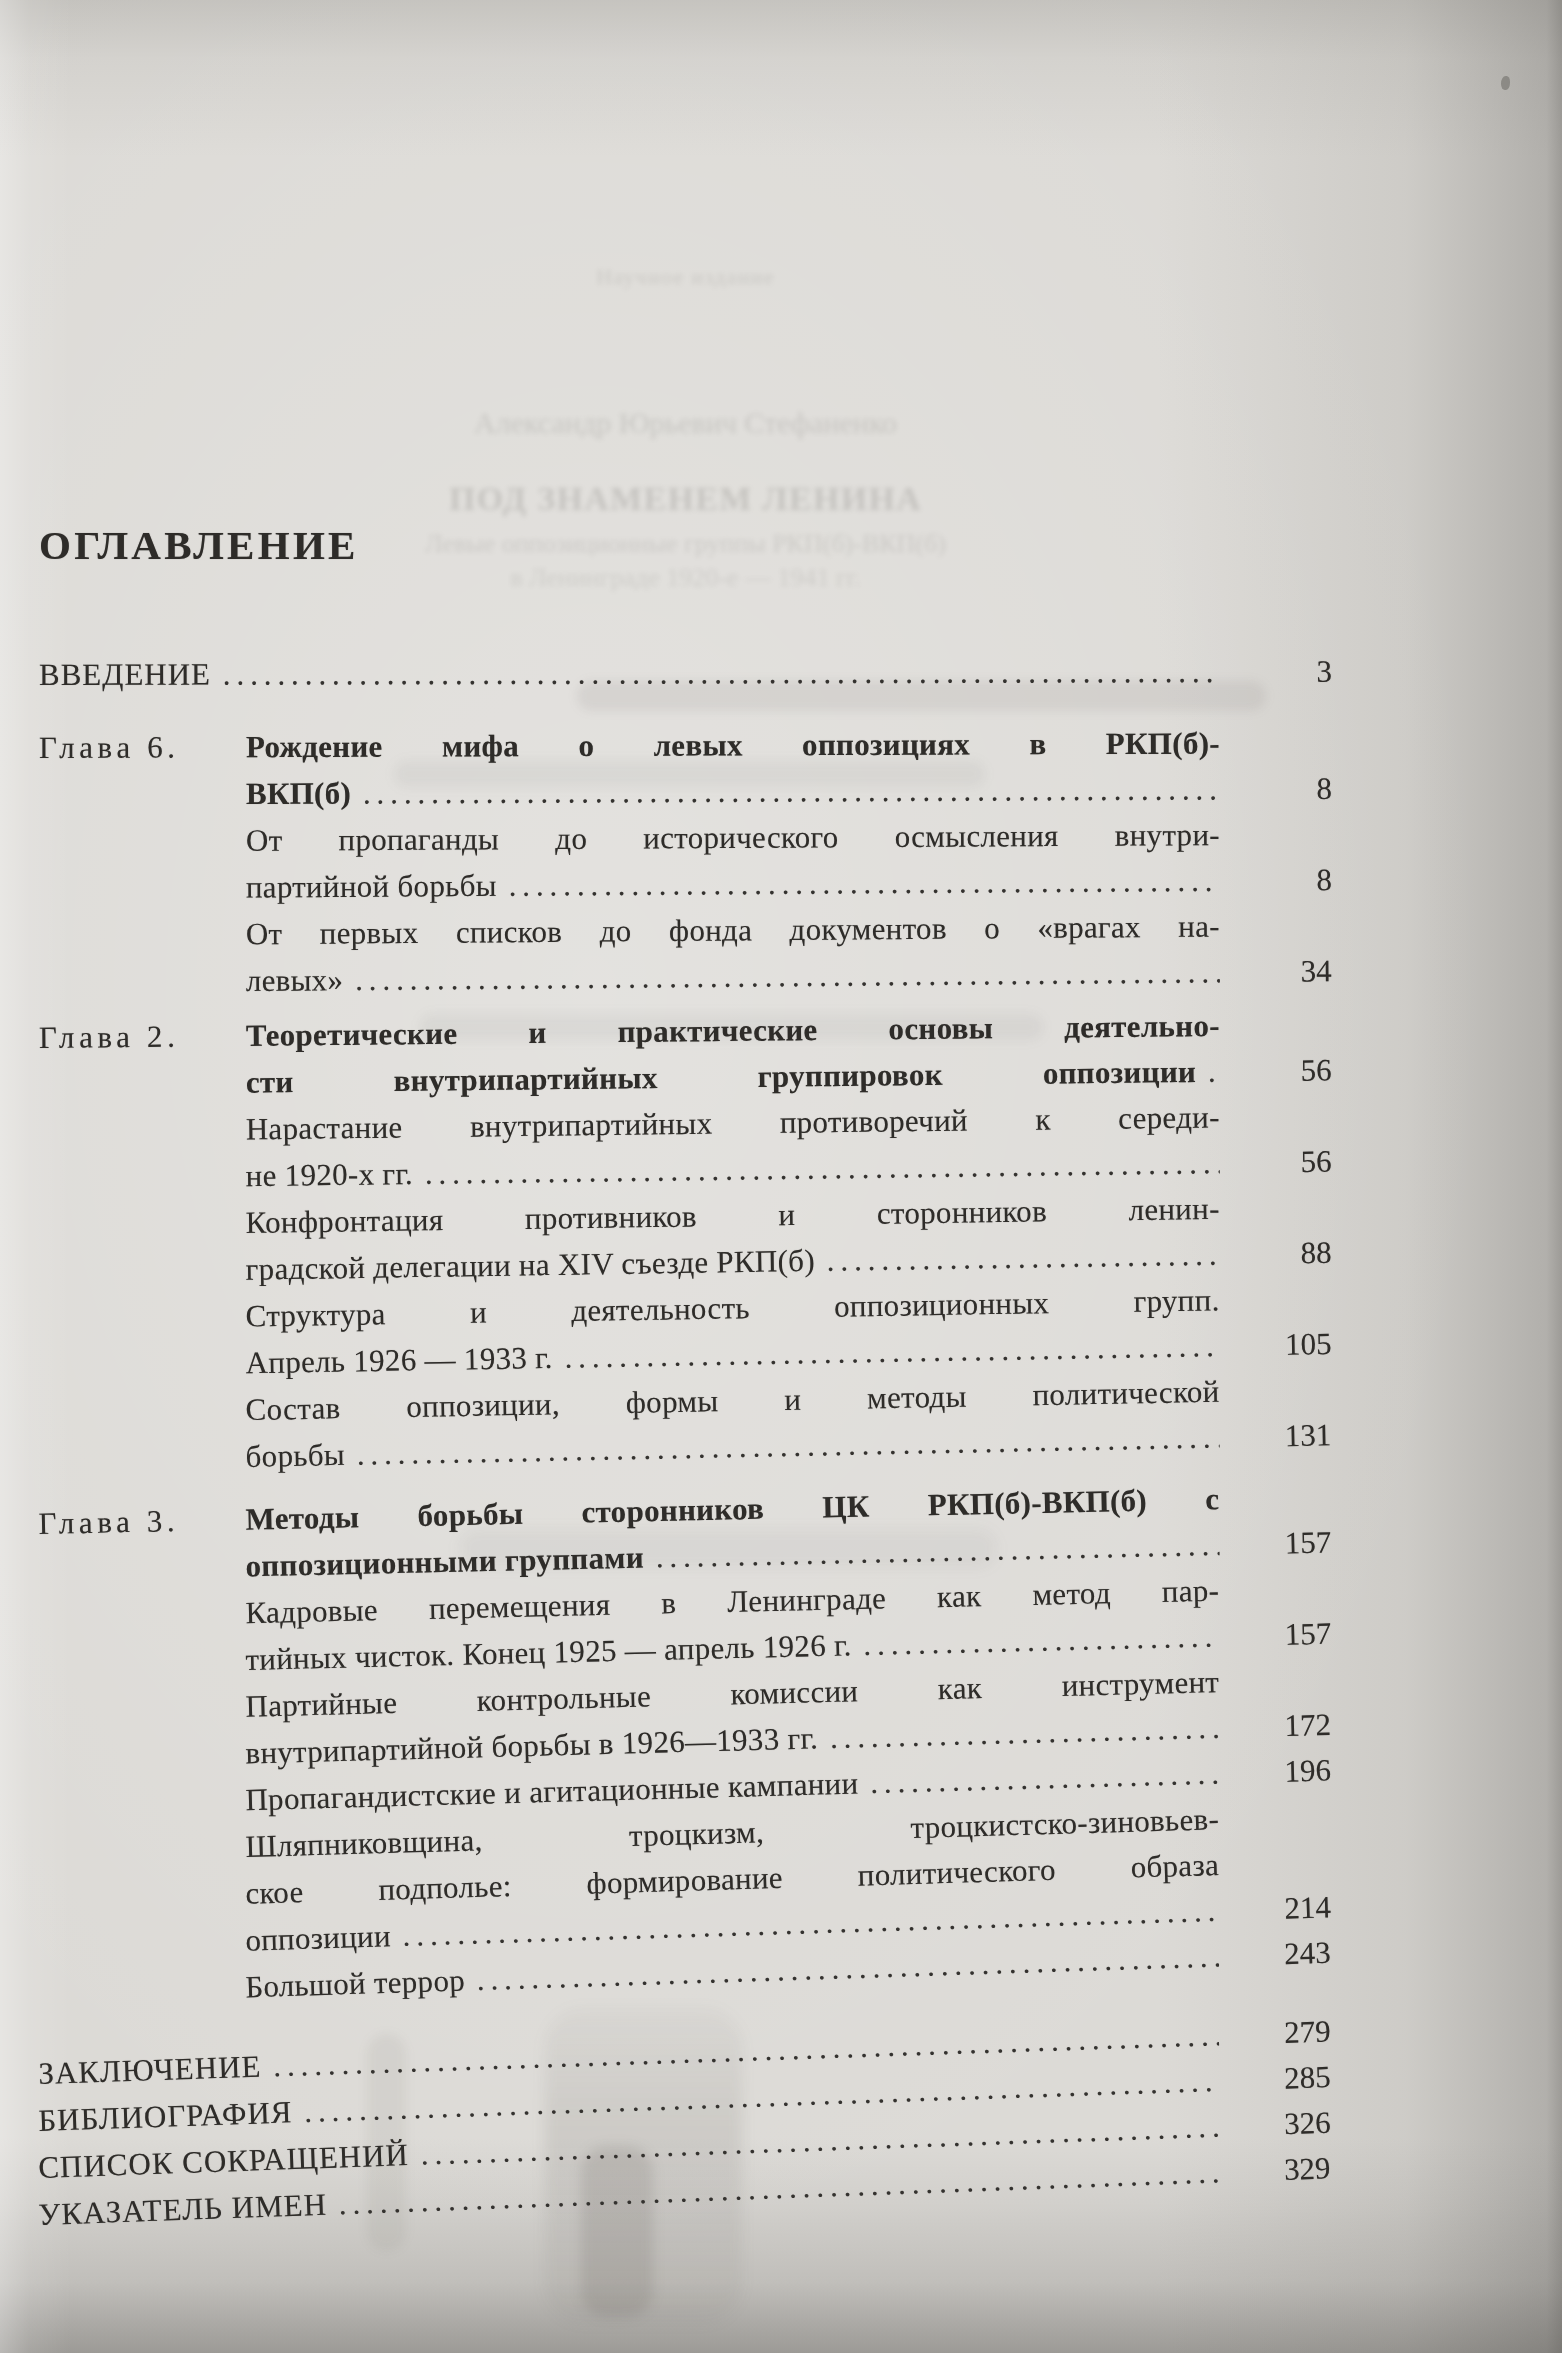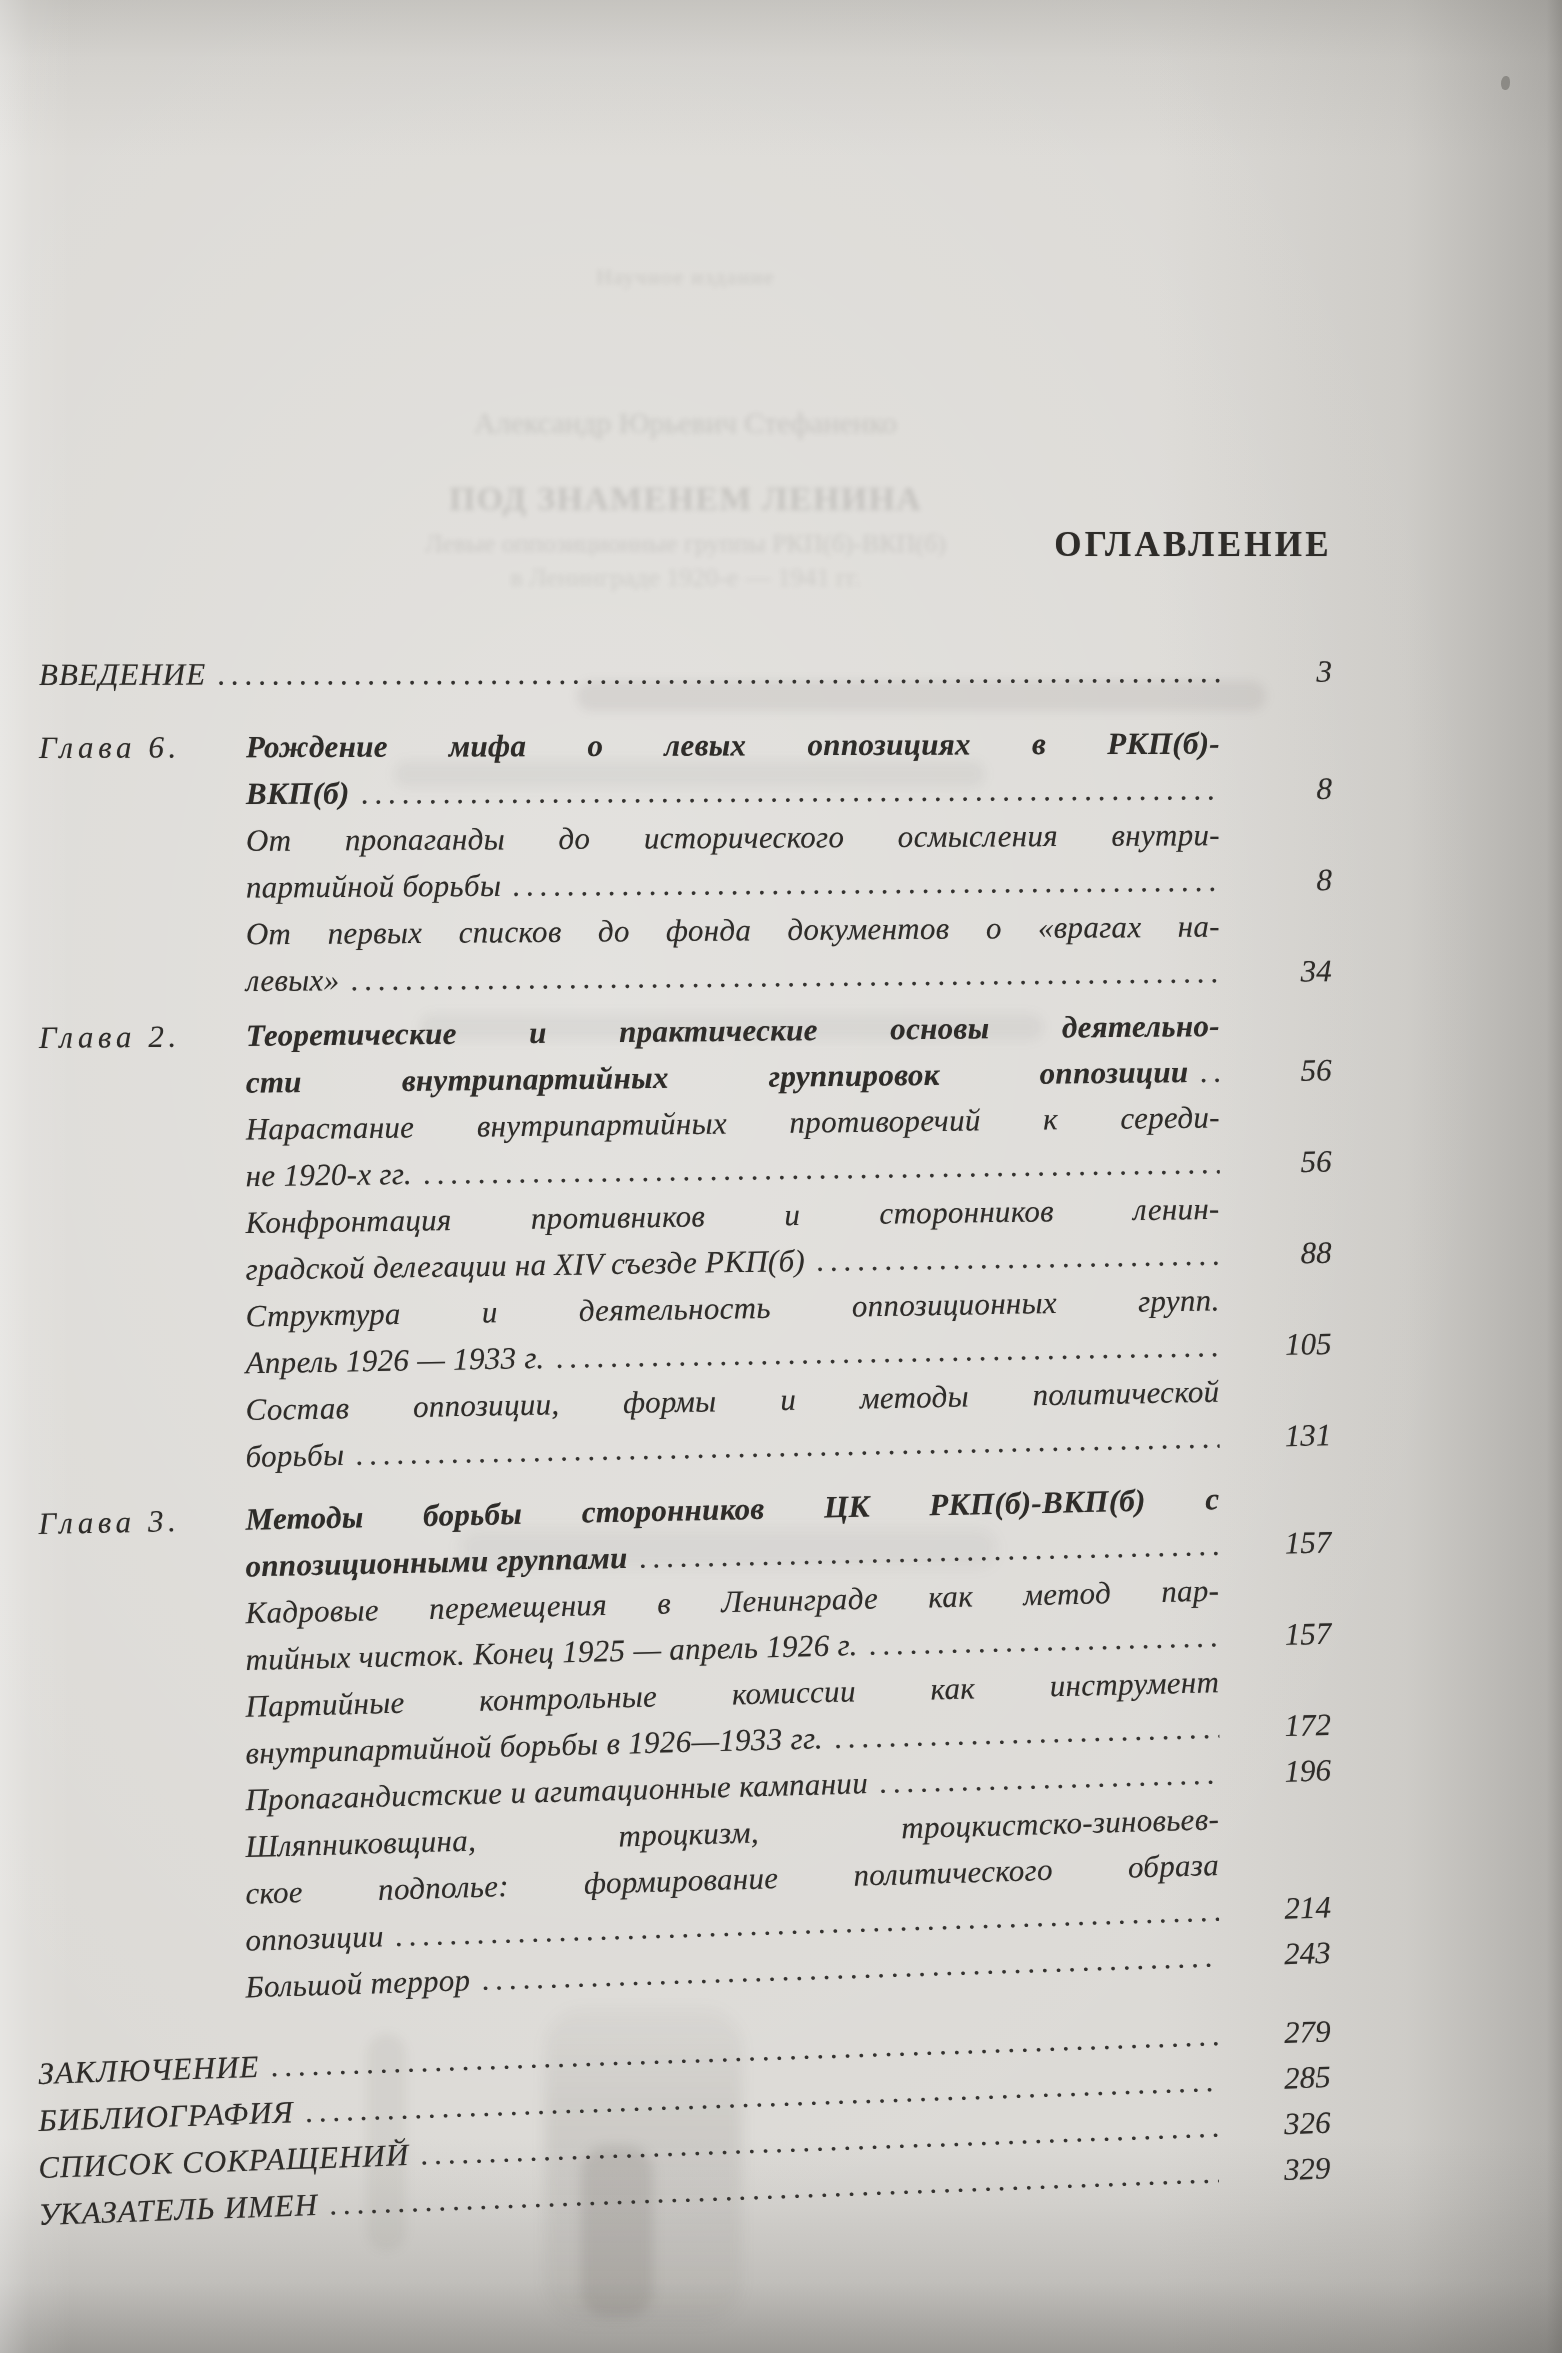--- a/index.html
+++ b/index.html
@@ -30,26 +30,26 @@
   .m2{left:394px;top:761px;width:591px;height:26px;background:rgba(105,102,95,.07);filter:blur(5.2px);}
   .m3{left:420px;top:1014px;width:623px;height:26px;background:rgba(105,102,95,.07);filter:blur(5.2px);}
   .m4{left:459px;top:1529px;width:538px;height:39px;background:rgba(105,102,95,.06);filter:blur(6.6px);}
   .b1{left:545px;top:2008px;width:197px;height:315px;background:linear-gradient(180deg, rgba(100,97,90,.04), rgba(100,97,90,.13) 40%, rgba(100,97,90,.05));filter:blur(6.6px);border-radius:39px;}
   .b2{left:581px;top:2146px;width:72px;height:171px;background:rgba(85,82,76,.15);filter:blur(5.9px);}
   .b3{left:367px;top:2034px;width:39px;height:217px;background:rgba(100,97,90,.08);filter:blur(4.6px);}
 
   .speck{position:absolute;left:1501px;top:76px;width:8.5px;height:13.8px;background:#6b6964;border-radius:55% 40% 50% 45%;opacity:.55;filter:blur(0.7px);}
 
   .title{
-    position:absolute;left:39px;top:522px;width:1293px;text-align:right;
-    font-size:35px;font-weight:bold;letter-spacing:3.3px;line-height:46px;
+    position:absolute;left:39px;top:522px;width:1293px;text-align:left;
+    font-size:41px;font-weight:bold;letter-spacing:3.3px;line-height:46px;
     text-shadow:0 0 1px rgba(40,38,35,.40);
   }
 
-  .toc{position:absolute;left:39px;top:651px;width:1293px;font-style:italic;}
+  .toc{position:absolute;left:39px;top:651px;width:1293px;}
   .row{
     display:flex;align-items:baseline;height:47px;line-height:47px;
     font-size:31px;white-space:nowrap;transform-origin:0% 90%;
   }
   .row .txt{flex:0 0 auto;letter-spacing:0.3px;text-shadow:0 0 0.8px rgba(40,38,35,.38);}
   .row.sub{padding-left:207px;}
   .row.bold .txt, .row.chapter .txt{font-weight:bold;}
   .row.caps .txt{letter-spacing:1px;}
   .row.justify .txt{flex:1 1 auto;text-align:justify;text-align-last:justify;margin-right:112px;white-space:normal;}
   .row.stretch .txt{word-spacing:92px;}

